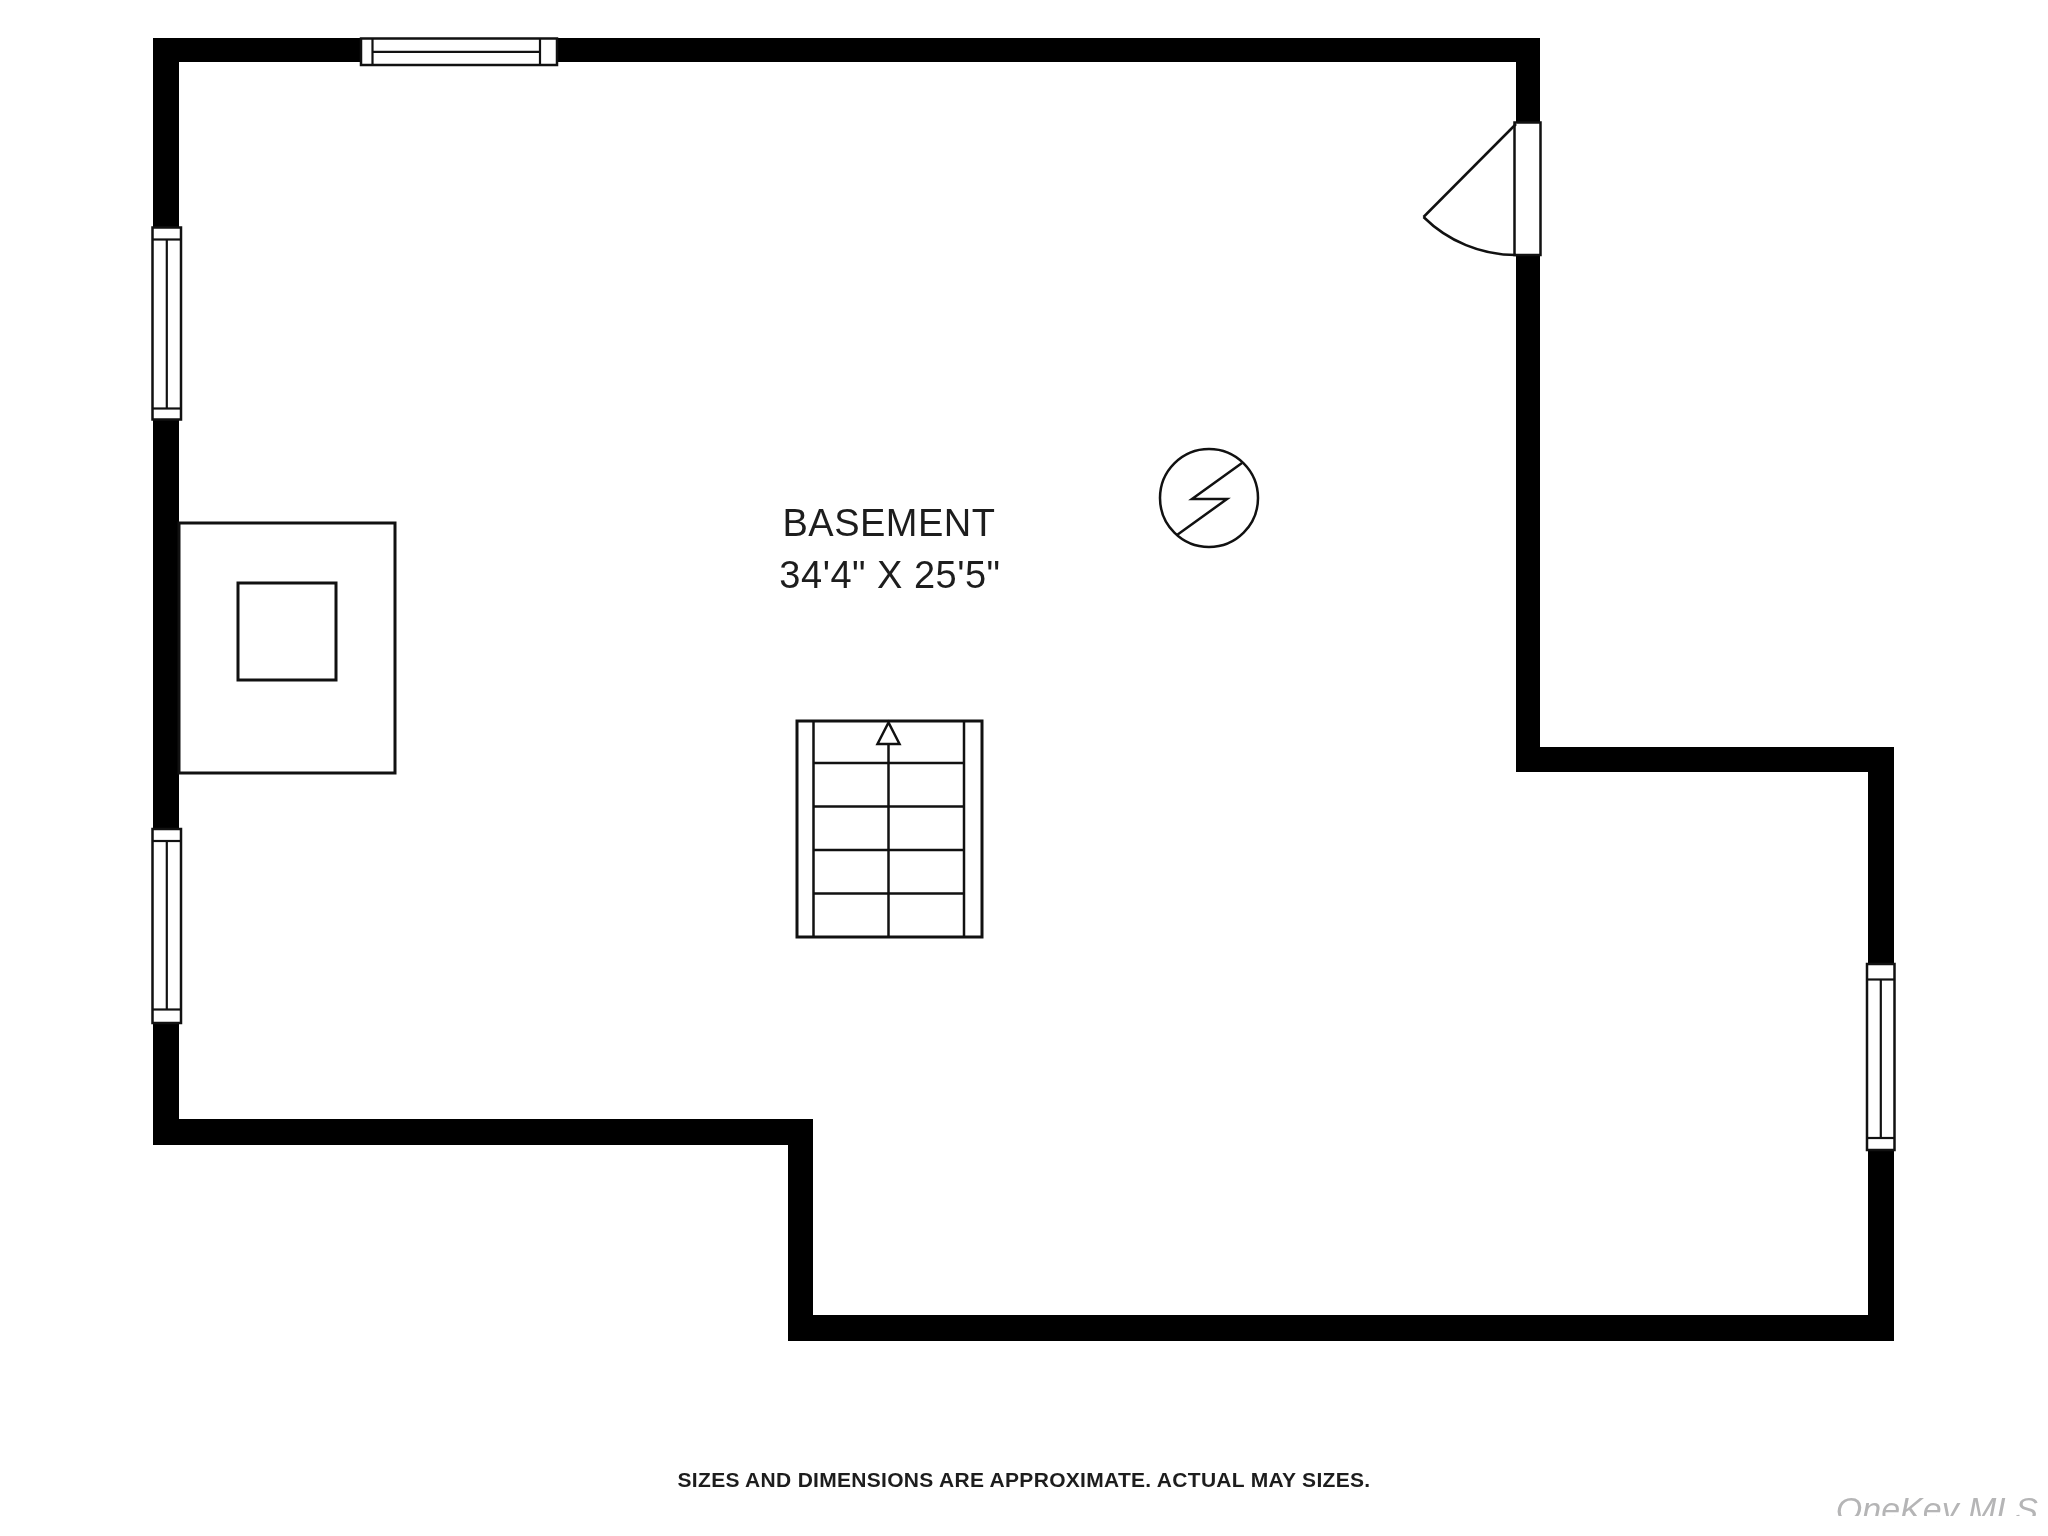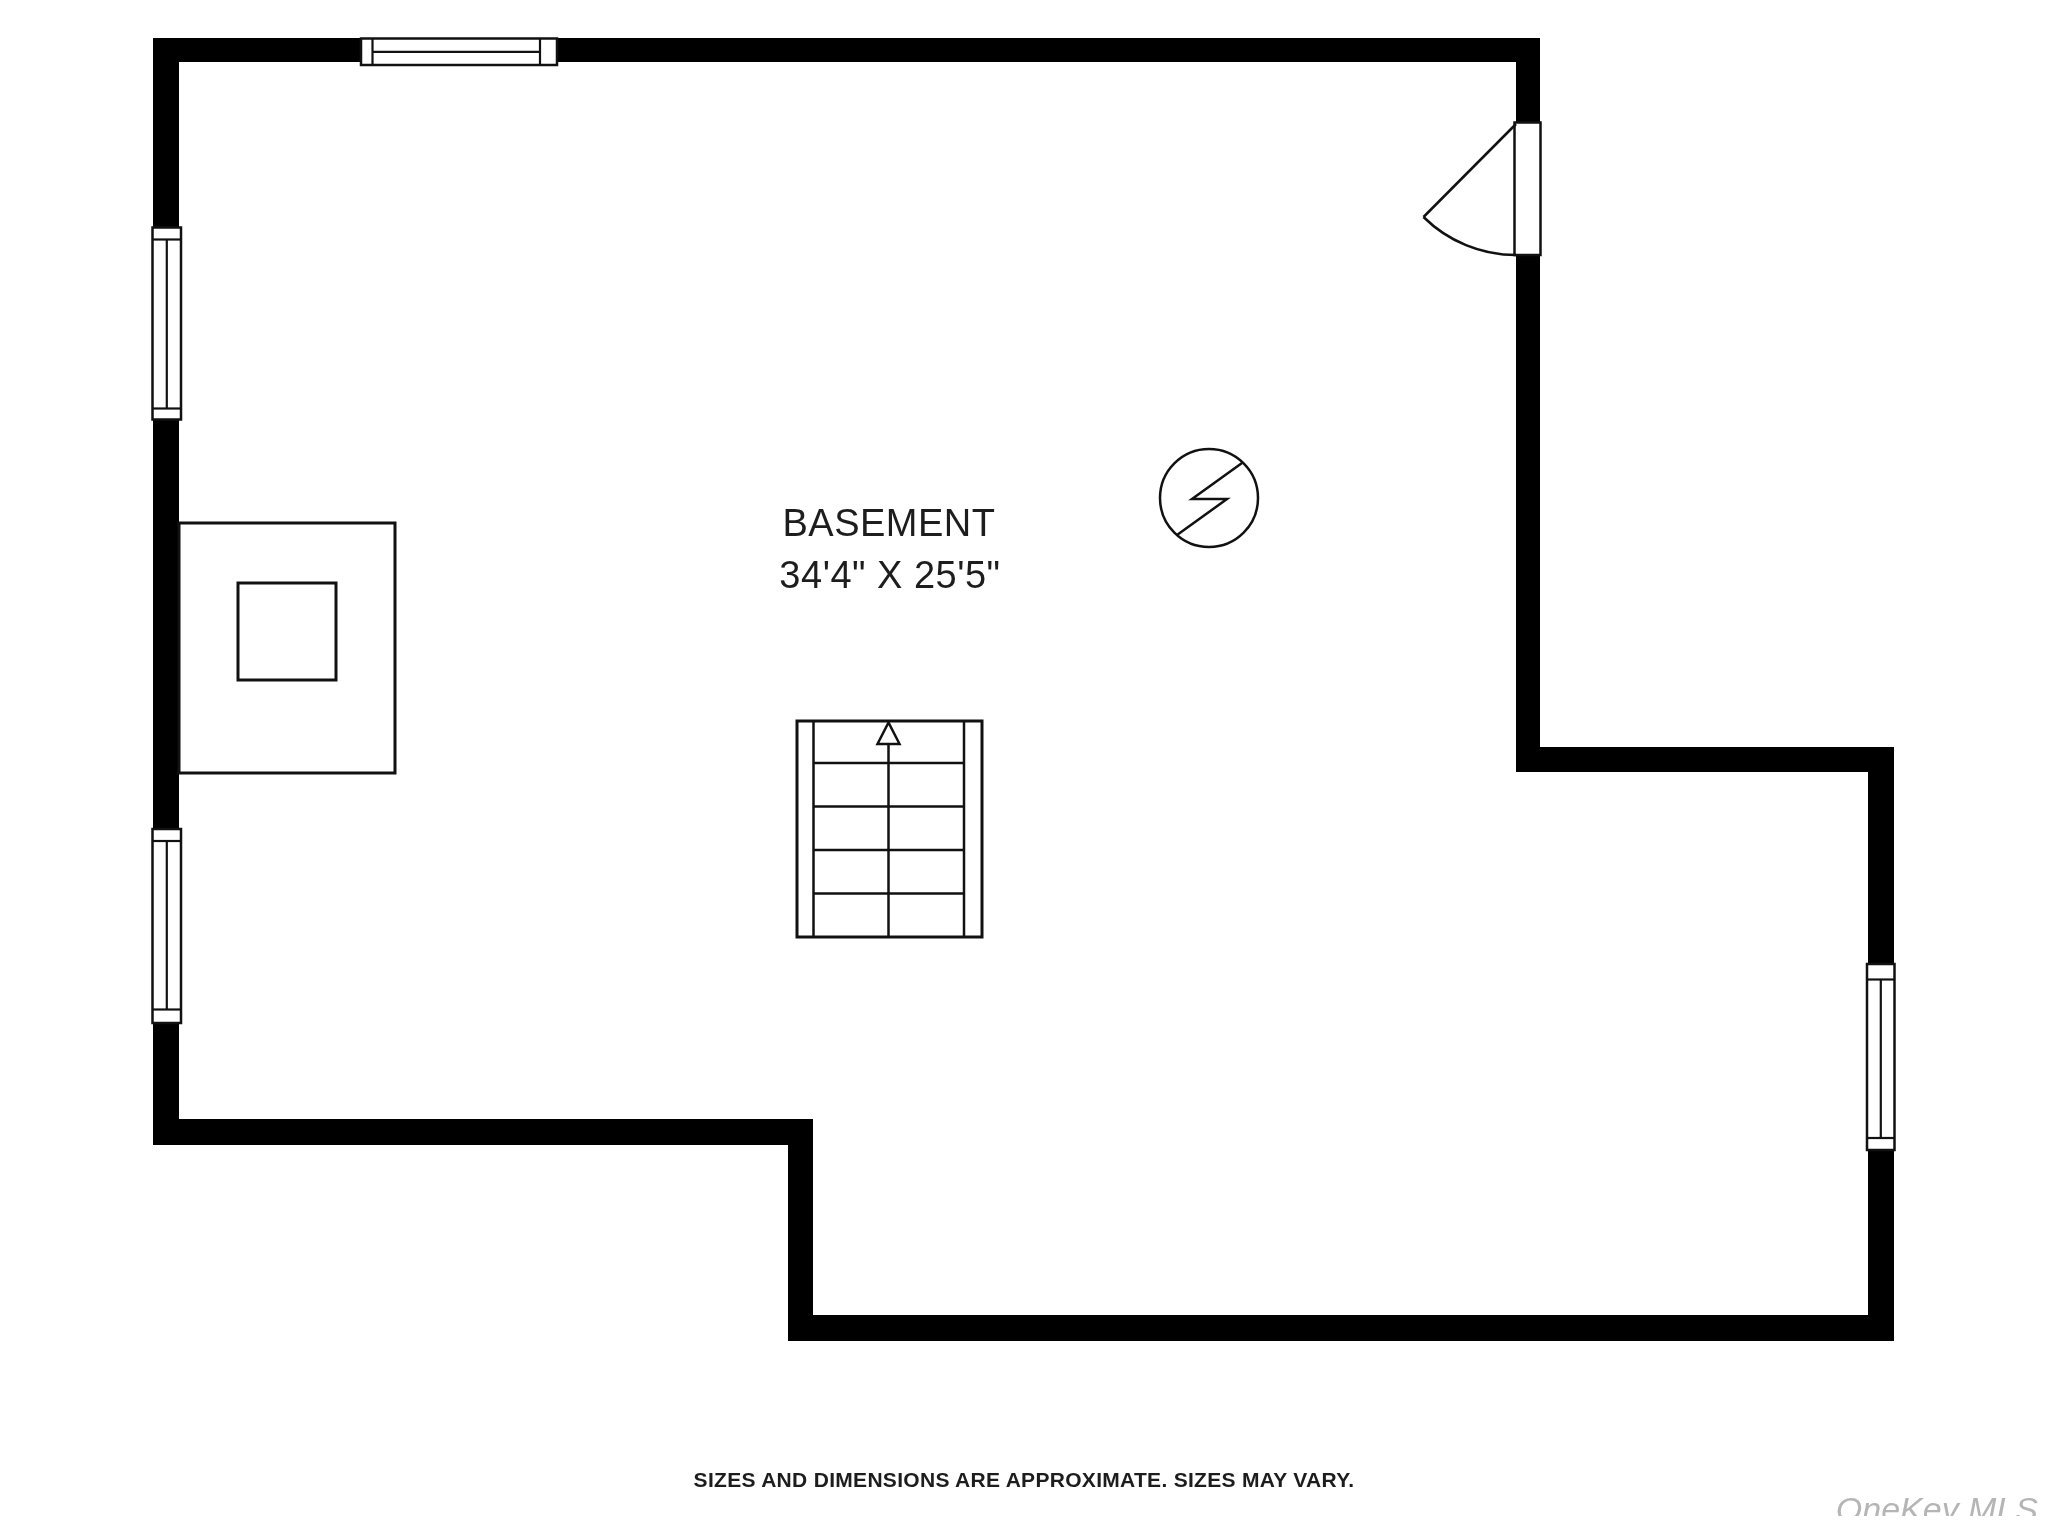--- a/index.html
+++ b/index.html
@@ -112,16 +112,16 @@
 
     <g>
       <circle class="ln" cx="1209" cy="498" r="49"></circle>
       <polyline class="ln" points="1242,463 1192,499 1227,499 1177,535"></polyline>
     </g>
 
     <text class="room" x="889" y="536">BASEMENT</text>
     <text class="room" x="890" y="588">34'4" X 25'5"</text>
   </svg>
 
-  <div class="disclaimer">SIZES AND DIMENSIONS ARE APPROXIMATE. SIZES MAY VARY.</div>
+  <div class="disclaimer">SIZES AND DIMENSIONS ARE APPROXIMATE. ACTUAL MAY SIZES.</div>
 
   <div class="watermark">OneKey MLS</div>
 </div>
 
 </body></html>

